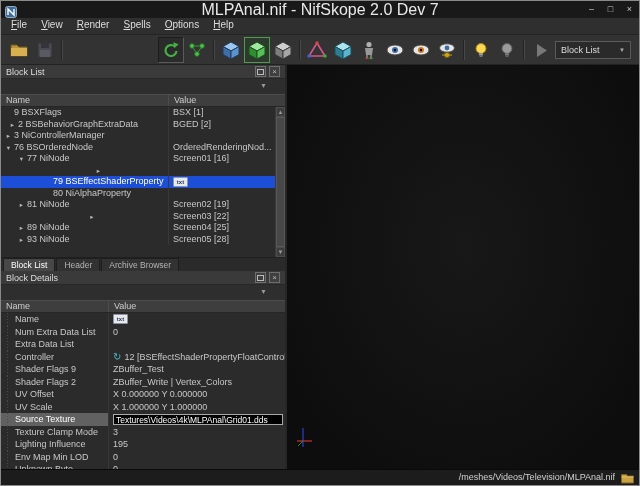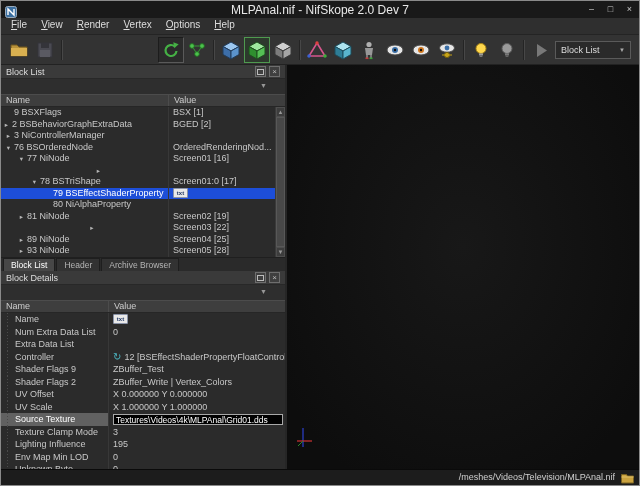--- a/index.html
+++ b/index.html
@@ -3,21 +3,21 @@
 <meta charset="utf-8">
 <style>
   *{box-sizing:border-box;margin:0;padding:0}
   html,body{width:640px;height:486px;overflow:hidden;background:#555}
   body{font-family:"Liberation Sans",sans-serif;color:#ccc}
   .window{position:absolute;inset:0;border:1px solid #8a8a8a;background:#2e2e2e;display:flex;flex-direction:column}
 
   
   .titlebar{height:17px;background:#191919;display:flex;align-items:center;position:relative;flex:0 0 auto}
   .titlebar .app-icon{width:12px;height:12px;margin:0 4px;flex:0 0 auto}
-  .titlebar .title{position:absolute;left:0;right:0;text-align:center;font-size:12px;color:#e8e8e8;pointer-events:none}
+  .titlebar .title{position:absolute;left:0;right:0;text-align:center;font-size:16px;color:#e8e8e8;pointer-events:none}
   .win-buttons{margin-left:auto;display:flex;z-index:2}
   .win-btn{width:19px;height:15px;text-align:center;font-size:9px;line-height:15px;color:#c8c8c8}
 
   
   .menubar{height:17px;background:#2f2f2f;border-bottom:1px solid #242424;display:flex;padding-left:3px;flex:0 0 auto}
   .menu-item{font-size:10px;color:#ddd;padding:1px 7px}
   .menu-item::first-letter{text-decoration:underline}
 
   
   .toolbar{height:30px;background:#333;border-bottom:1px solid #222;display:flex;align-items:center;padding:0 5px;flex:0 0 auto}
@@ -100,21 +100,21 @@
       <span class="win-btn">–</span>
       <span class="win-btn">□</span>
       <span class="win-btn">×</span>
     </span>
   </div>
 
   <div class="menubar">
       <div class="menu-item">File</div>
       <div class="menu-item">View</div>
       <div class="menu-item">Render</div>
-      <div class="menu-item">Vertex</div>
+      <div class="menu-item">Spells</div>
       <div class="menu-item">Options</div>
       <div class="menu-item">Help</div>
     </div>
 
   <div class="toolbar">
     <span class="tb-btn">
       <svg width="20" height="20" viewBox="0 0 20 20">
           <path d="M2 5h6l2 2h8v9H2z" fill="#b8923a" stroke="#6e5620"></path>
           <path d="M2 8h16v8H2z" fill="#d9b050"></path>
         </svg>
@@ -261,21 +261,21 @@
       <div class="tree">
         <div>
             <div class="trow">
               <div class="tname" style="padding-left: 2px;">
                 <span class="exp"></span>
                 <span>9 BSXFlags</span>
               </div>
               <div class="tvalue">BSX [1]</div>
             </div>
             <div class="trow">
-              <div class="tname" style="padding-left: 0;">
+              <div class="tname" style="padding-left: 6px;">
                 <span class="exp">▸</span>
                 <span>2 BSBehaviorGraphExtraData</span>
               </div>
               <div class="tvalue">BGED [2]</div>
             </div>
             <div class="trow">
               <div class="tname" style="padding-left: 2px;">
                 <span class="exp">▸</span>
                 <span>3 NiControllerManager</span>
               </div>
@@ -294,27 +294,20 @@
                 <span>77 NiNode</span>
               </div>
               <div class="tvalue">Screen01 [16]</div>
             </div>
             <div class="trow">
               <div class="tname" style="padding-left: 28px; flex-direction: column;">
                 <span class="exp">▸</span>
                 <span>8 NiVisController</span>
               </div>
               <div class="tvalue"></div>
-            </div>
-            <div class="trow">
-              <div class="tname" style="padding-left: 28px;">
-                <span class="exp">▾</span>
-                <span>78 BSTriShape</span>
-              </div>
-              <div class="tvalue">Screen01:0 [17]</div>
             </div>
             <div class="trow sel">
               <div class="tname" style="padding-left: 41px;">
                 <span class="exp"></span>
                 <span>79 BSEffectShaderProperty</span>
               </div>
               <div class="tvalue">
                 <span class="txt-icon">txt</span>
               </div>
             </div>

